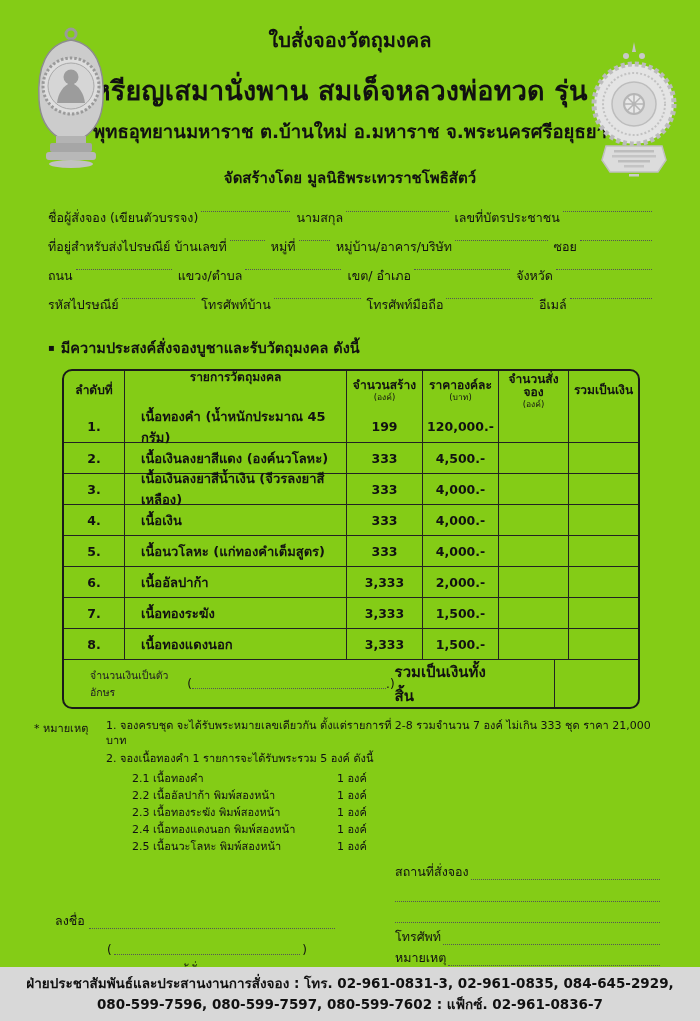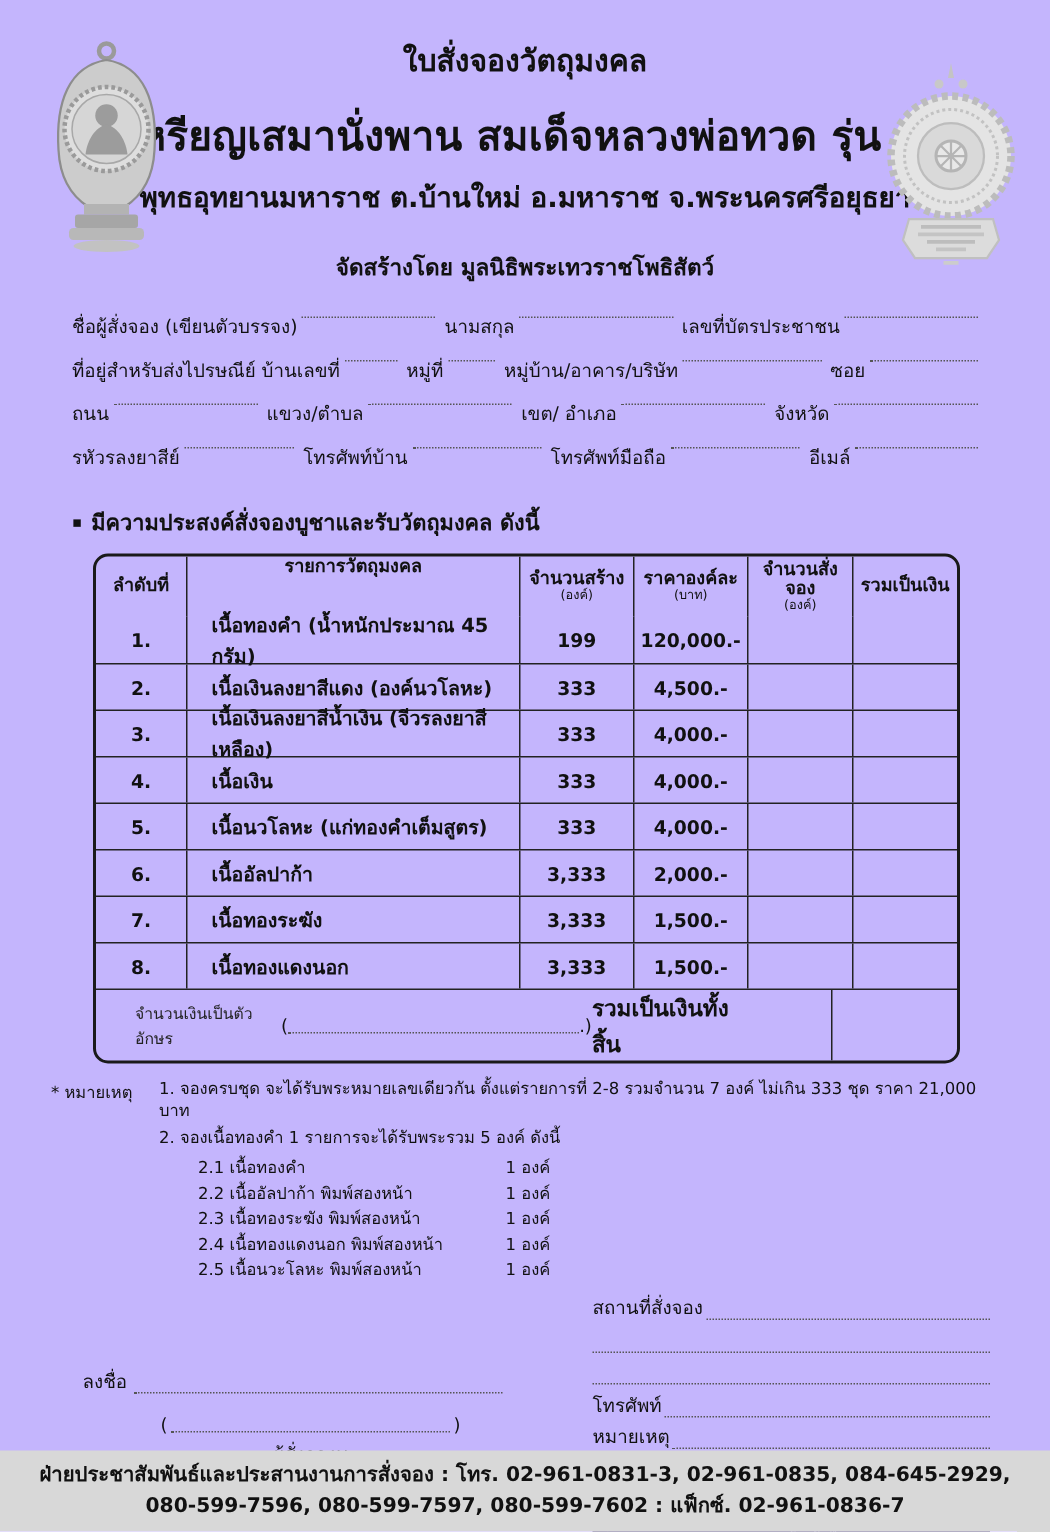--- a/index.html
+++ b/index.html
@@ -1,18 +1,18 @@
 <!DOCTYPE html>
 <html><head>
 <meta charset="utf-8">
 <style>
   * { margin:0; padding:0; box-sizing:border-box; }
   html,body { background:#fff; }
   body { font-family:"DejaVu Sans","Liberation Sans",sans-serif; color:#111; }
-  .page { position:relative; width:700px; height:1021px; background:#c4b5fd; overflow:hidden; }
+  .page { position:relative; width:700px; height:1021px; background:#84cc16; overflow:hidden; }
 
   
   .header { position:relative; padding-top:24px; text-align:center; }
   .logo-left { position:absolute; left:26px; top:24px; width:90px; height:156px; }
   .logo-right { position:absolute; right:18px; top:38px; width:96px; height:160px; }
   .form-title { font-size:20px; font-weight:bold; }
   .main-title { font-size:27px; font-weight:bold; margin-top:10px; letter-spacing:.2px; }
   .run-symbol { font-size:30px; font-weight:bold; }
   .location-line { font-size:18.5px; font-weight:bold; margin-top:4px; }
   .created-by { font-size:15px; font-weight:bold; margin-top:20px; }
@@ -152,21 +152,21 @@
         <span class="lbl">ถนน</span>
         <span class="dots" style="flex-grow: 1;"></span>
         <span class="lbl">แขวง/ตำบล</span>
         <span class="dots" style="flex-grow: 1;"></span>
         <span class="lbl">เขต/ อำเภอ</span>
         <span class="dots" style="flex-grow: 1;"></span>
         <span class="lbl">จังหวัด</span>
         <span class="dots" style="flex-grow: 1;"></span>
       </div>
       <div class="field-row">
-        <span class="lbl">รหัวรลงยาสีย์</span>
+        <span class="lbl">รหัสไปรษณีย์</span>
         <span class="dots" style="flex-grow: 0.85;"></span>
         <span class="lbl">โทรศัพท์บ้าน</span>
         <span class="dots" style="flex-grow: 1;"></span>
         <span class="lbl">โทรศัพท์มือถือ</span>
         <span class="dots" style="flex-grow: 1;"></span>
         <span class="lbl">อีเมล์</span>
         <span class="dots" style="flex-grow: 0.95;"></span>
       </div>
     </div>
 

